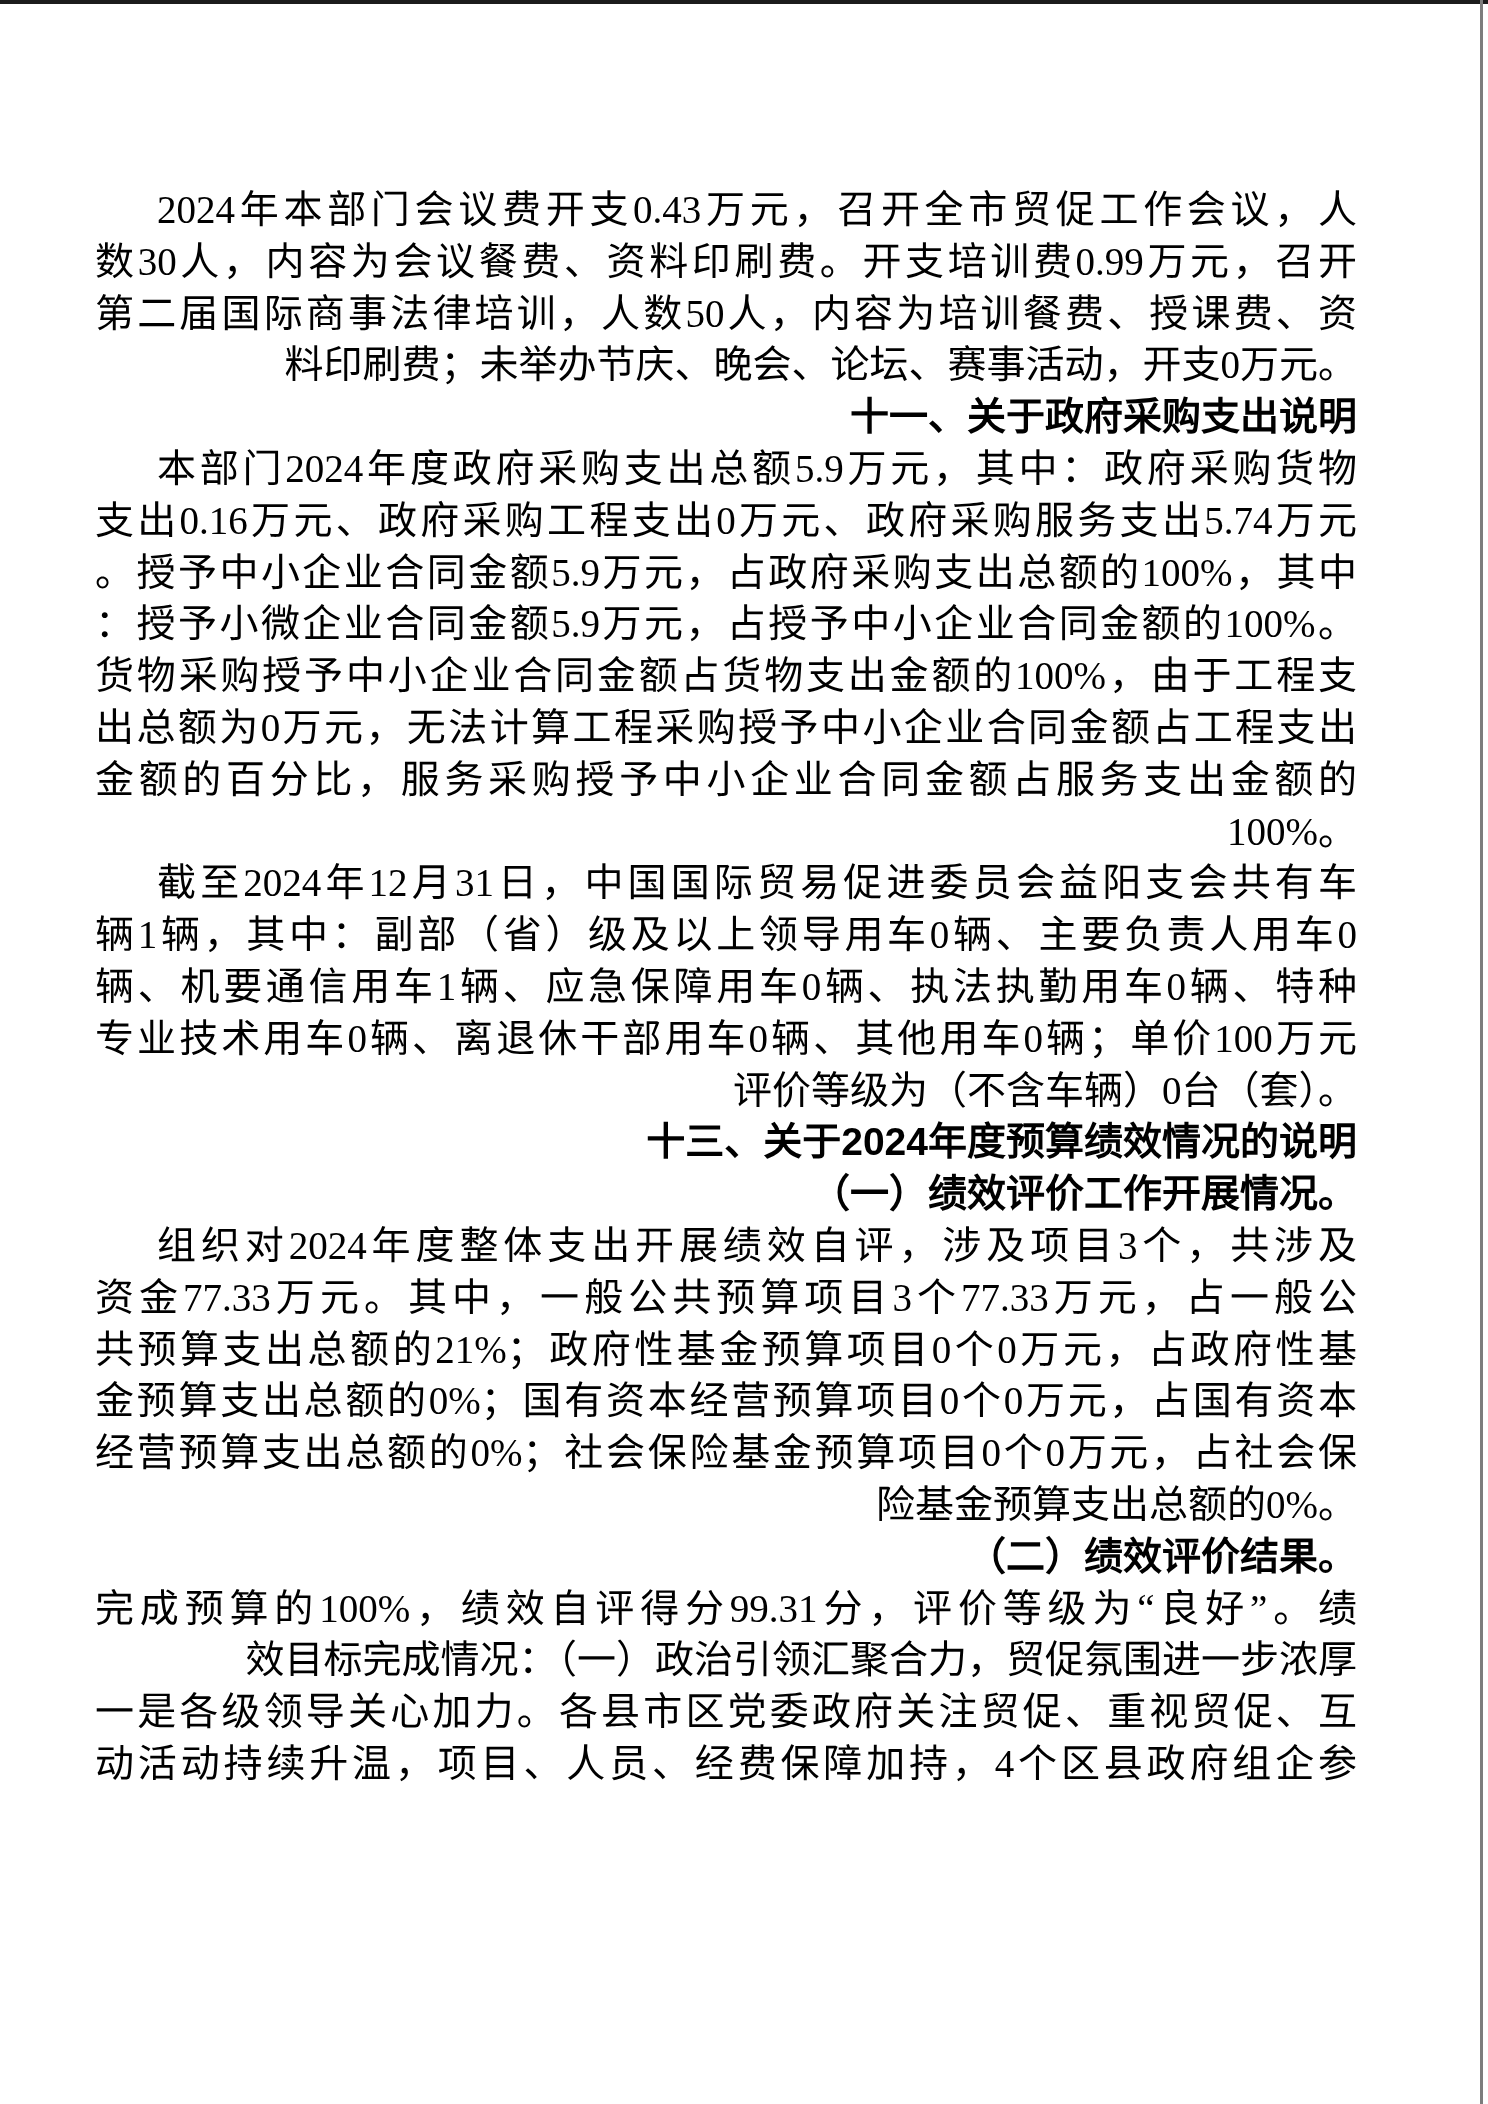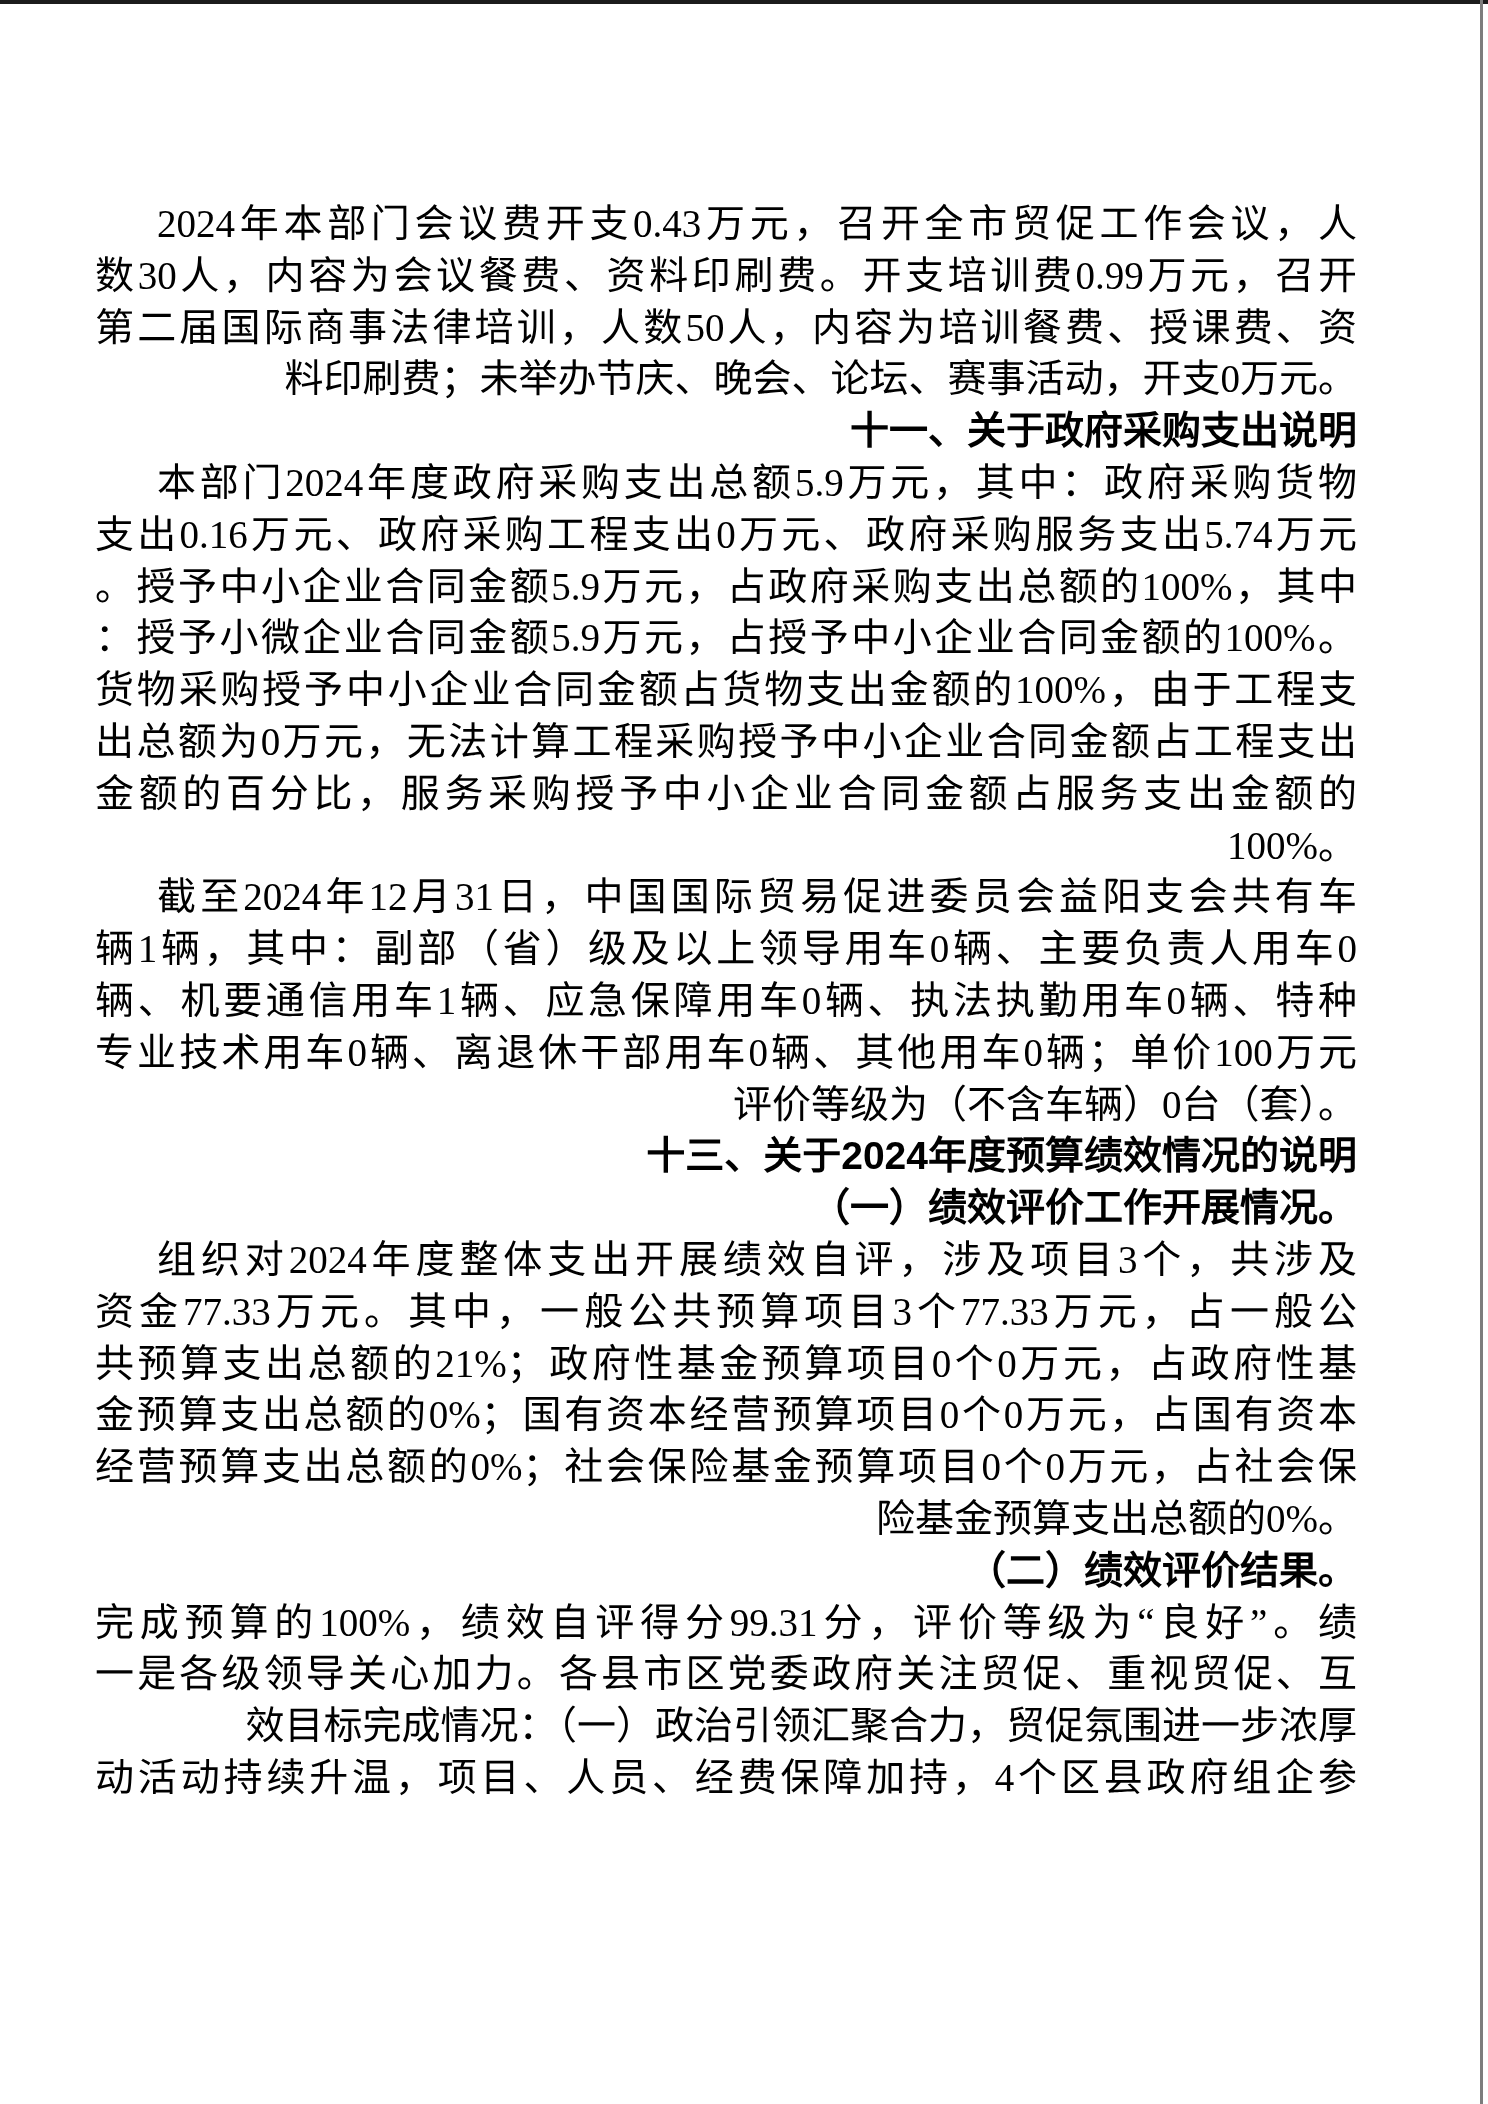--- a/index.html
+++ b/index.html
@@ -23,21 +23,21 @@
   }
   .right-edge {
     position: absolute;
     top: 0; left: 1480px;
     width: 3px; height: 2104px;
     background: #7d7d7d;
   }
   .text-block {
     position: absolute;
     left: 95px;
-    top: 198px;
+    top: 184px;
     width: 1262px;
   }
   .line {
     font-size: 39px;
     line-height: 51.8px;
     height: 51.8px;
     white-space: nowrap;
     text-align: right;
     letter-spacing: 0;
   }
@@ -81,16 +81,16 @@
   <div class="line indent heading">十三、关于2024年度预算绩效情况的说明</div>
   <div class="line indent heading">（一）绩效评价工作开展情况。</div>
   <div class="line indent justify">组织对2024年度整体支出开展绩效自评，涉及项目3个，共涉及</div>
   <div class="line justify">资金77.33万元。其中，一般公共预算项目3个77.33万元，占一般公</div>
   <div class="line justify">共预算支出总额的21%；政府性基金预算项目0个0万元，占政府性基</div>
   <div class="line justify">金预算支出总额的0%；国有资本经营预算项目0个0万元，占国有资本</div>
   <div class="line justify">经营预算支出总额的0%；社会保险基金预算项目0个0万元，占社会保</div>
   <div class="line">险基金预算支出总额的0%。</div>
   <div class="line indent heading">（二）绩效评价结果。</div>
   <div class="line justify">完成预算的100%，绩效自评得分99.31分，评价等级为“良好”。绩</div>
+  <div class="line">效目标完成情况：（一）政治引领汇聚合力，贸促氛围进一步浓厚</div>
   <div class="line justify">一是各级领导关心加力。各县市区党委政府关注贸促、重视贸促、互</div>
-  <div class="line">效目标完成情况：（一）政治引领汇聚合力，贸促氛围进一步浓厚</div>
   <div class="line justify">动活动持续升温，项目、人员、经费保障加持，4个区县政府组企参</div>
 </div>
 
 </body></html>

